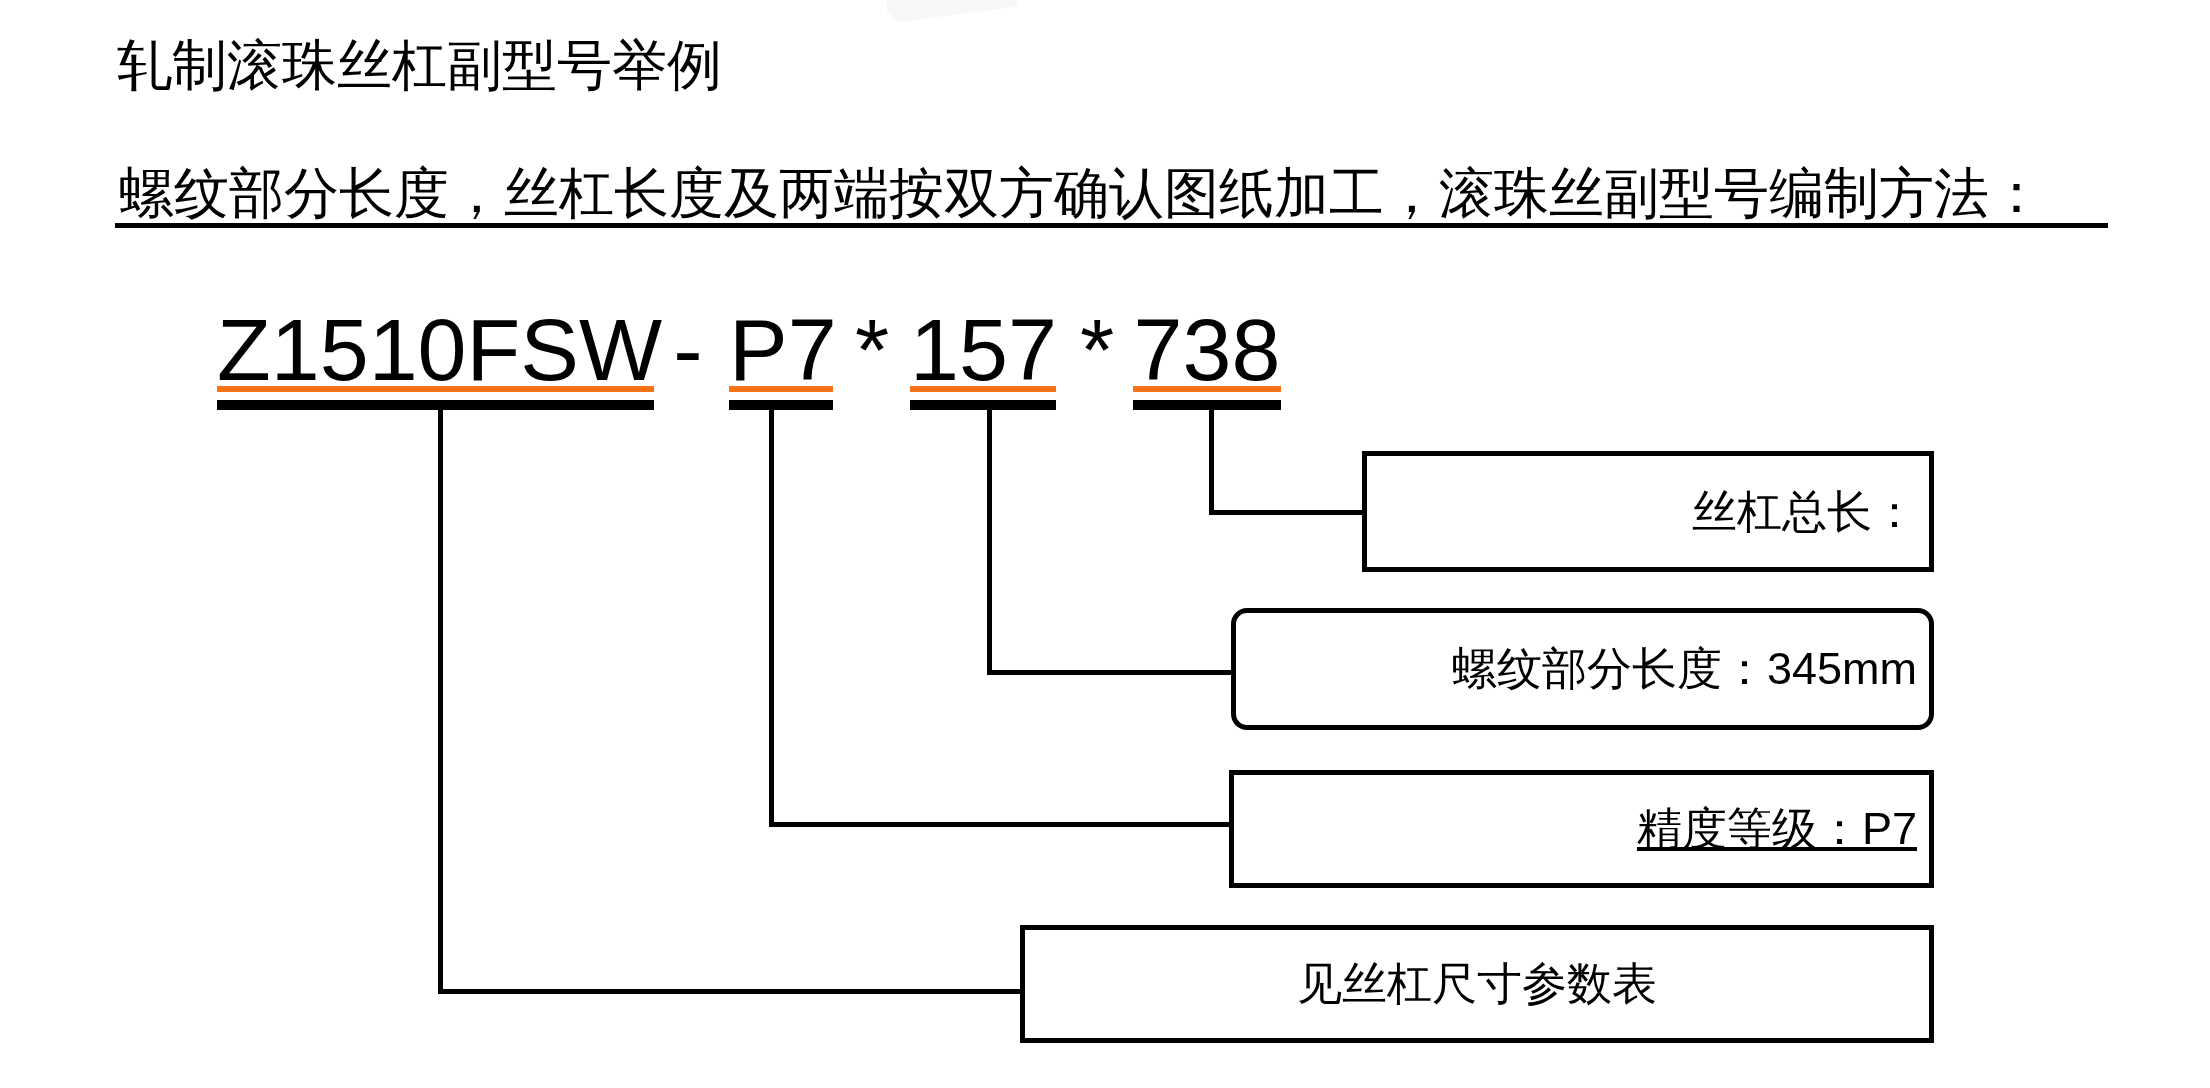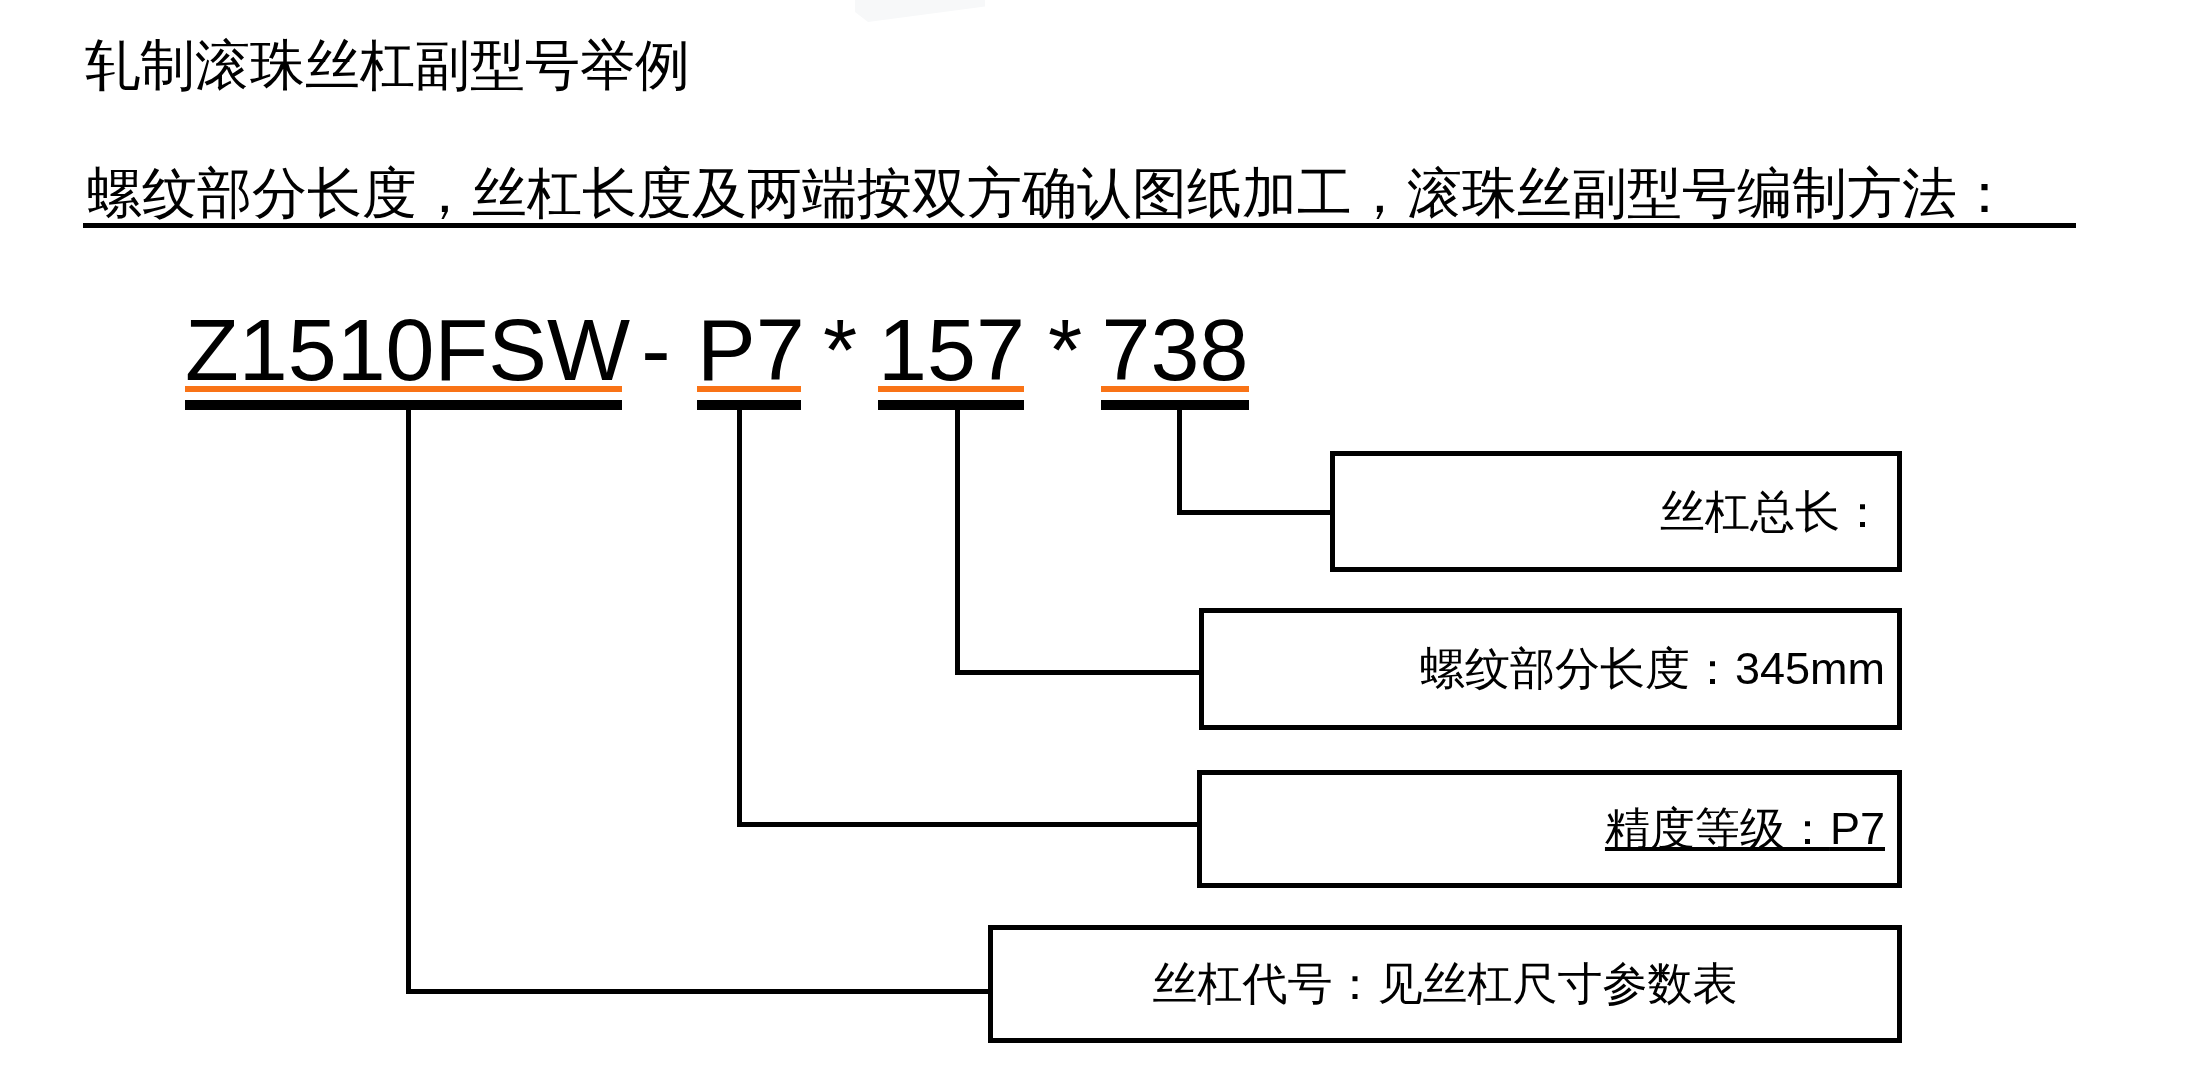--- a/index.html
+++ b/index.html
@@ -3,20 +3,21 @@
 <meta charset="utf-8">
 <style>
   html, body { margin: 0; padding: 0; background: #ffffff; }
   .page {
     position: relative;
     width: 2114px;
     height: 1088px;
     background: #ffffff;
     overflow: hidden;
     color: #000;
+    margin-left: 32px;
   }
   .serif { font-family: "Liberation Serif", "DejaVu Serif", serif; }
 
   .title-line {
     position: absolute;
     font-size: 55px;
     line-height: 1.15;
     white-space: nowrap;
     letter-spacing: 0;
   }
@@ -105,28 +106,27 @@
   <div class="connector" style="left:955px; top:408px; width:5px; height:267px;"></div>
   <div class="connector" style="left:955px; top:670px; width:249px; height:5px;"></div>
 
   <div class="connector" style="left:1177px; top:408px; width:5px; height:107px;"></div>
   <div class="connector" style="left:1177px; top:510px; width:158px; height:5px;"></div>
 
   <div class="callout-box justify-end" style="left:1330px; top:451px; width:572px; height:121px;">
     <span class="label">丝杠总长：</span>
   </div>
 
-  <div class="callout-box justify-end" style="left:1199px; top:608px; width:703px; height:122px;">
+  <div class="callout-box justify-end" style="left:1199px; top:608px; width:703px; height:122px;border-radius:16px;">
     <span class="label">螺纹部分长度：</span>
     <span class="value">345mm</span>
   </div>
 
   <div class="callout-box justify-end" style="left:1197px; top:770px; width:705px; height:118px;text-decoration:underline;">
     <span class="label">精度等级：</span>
     <span class="value">P7</span>
   </div>
 
   <div class="callout-box justify-center" style="left:988px; top:925px; width:914px; height:118px;">
-    <span class="label">丝杠代号：</span>
     <span class="value cjk">见丝杠尺寸参数表</span>
   </div>
 
 </div>
 
 </body></html>

